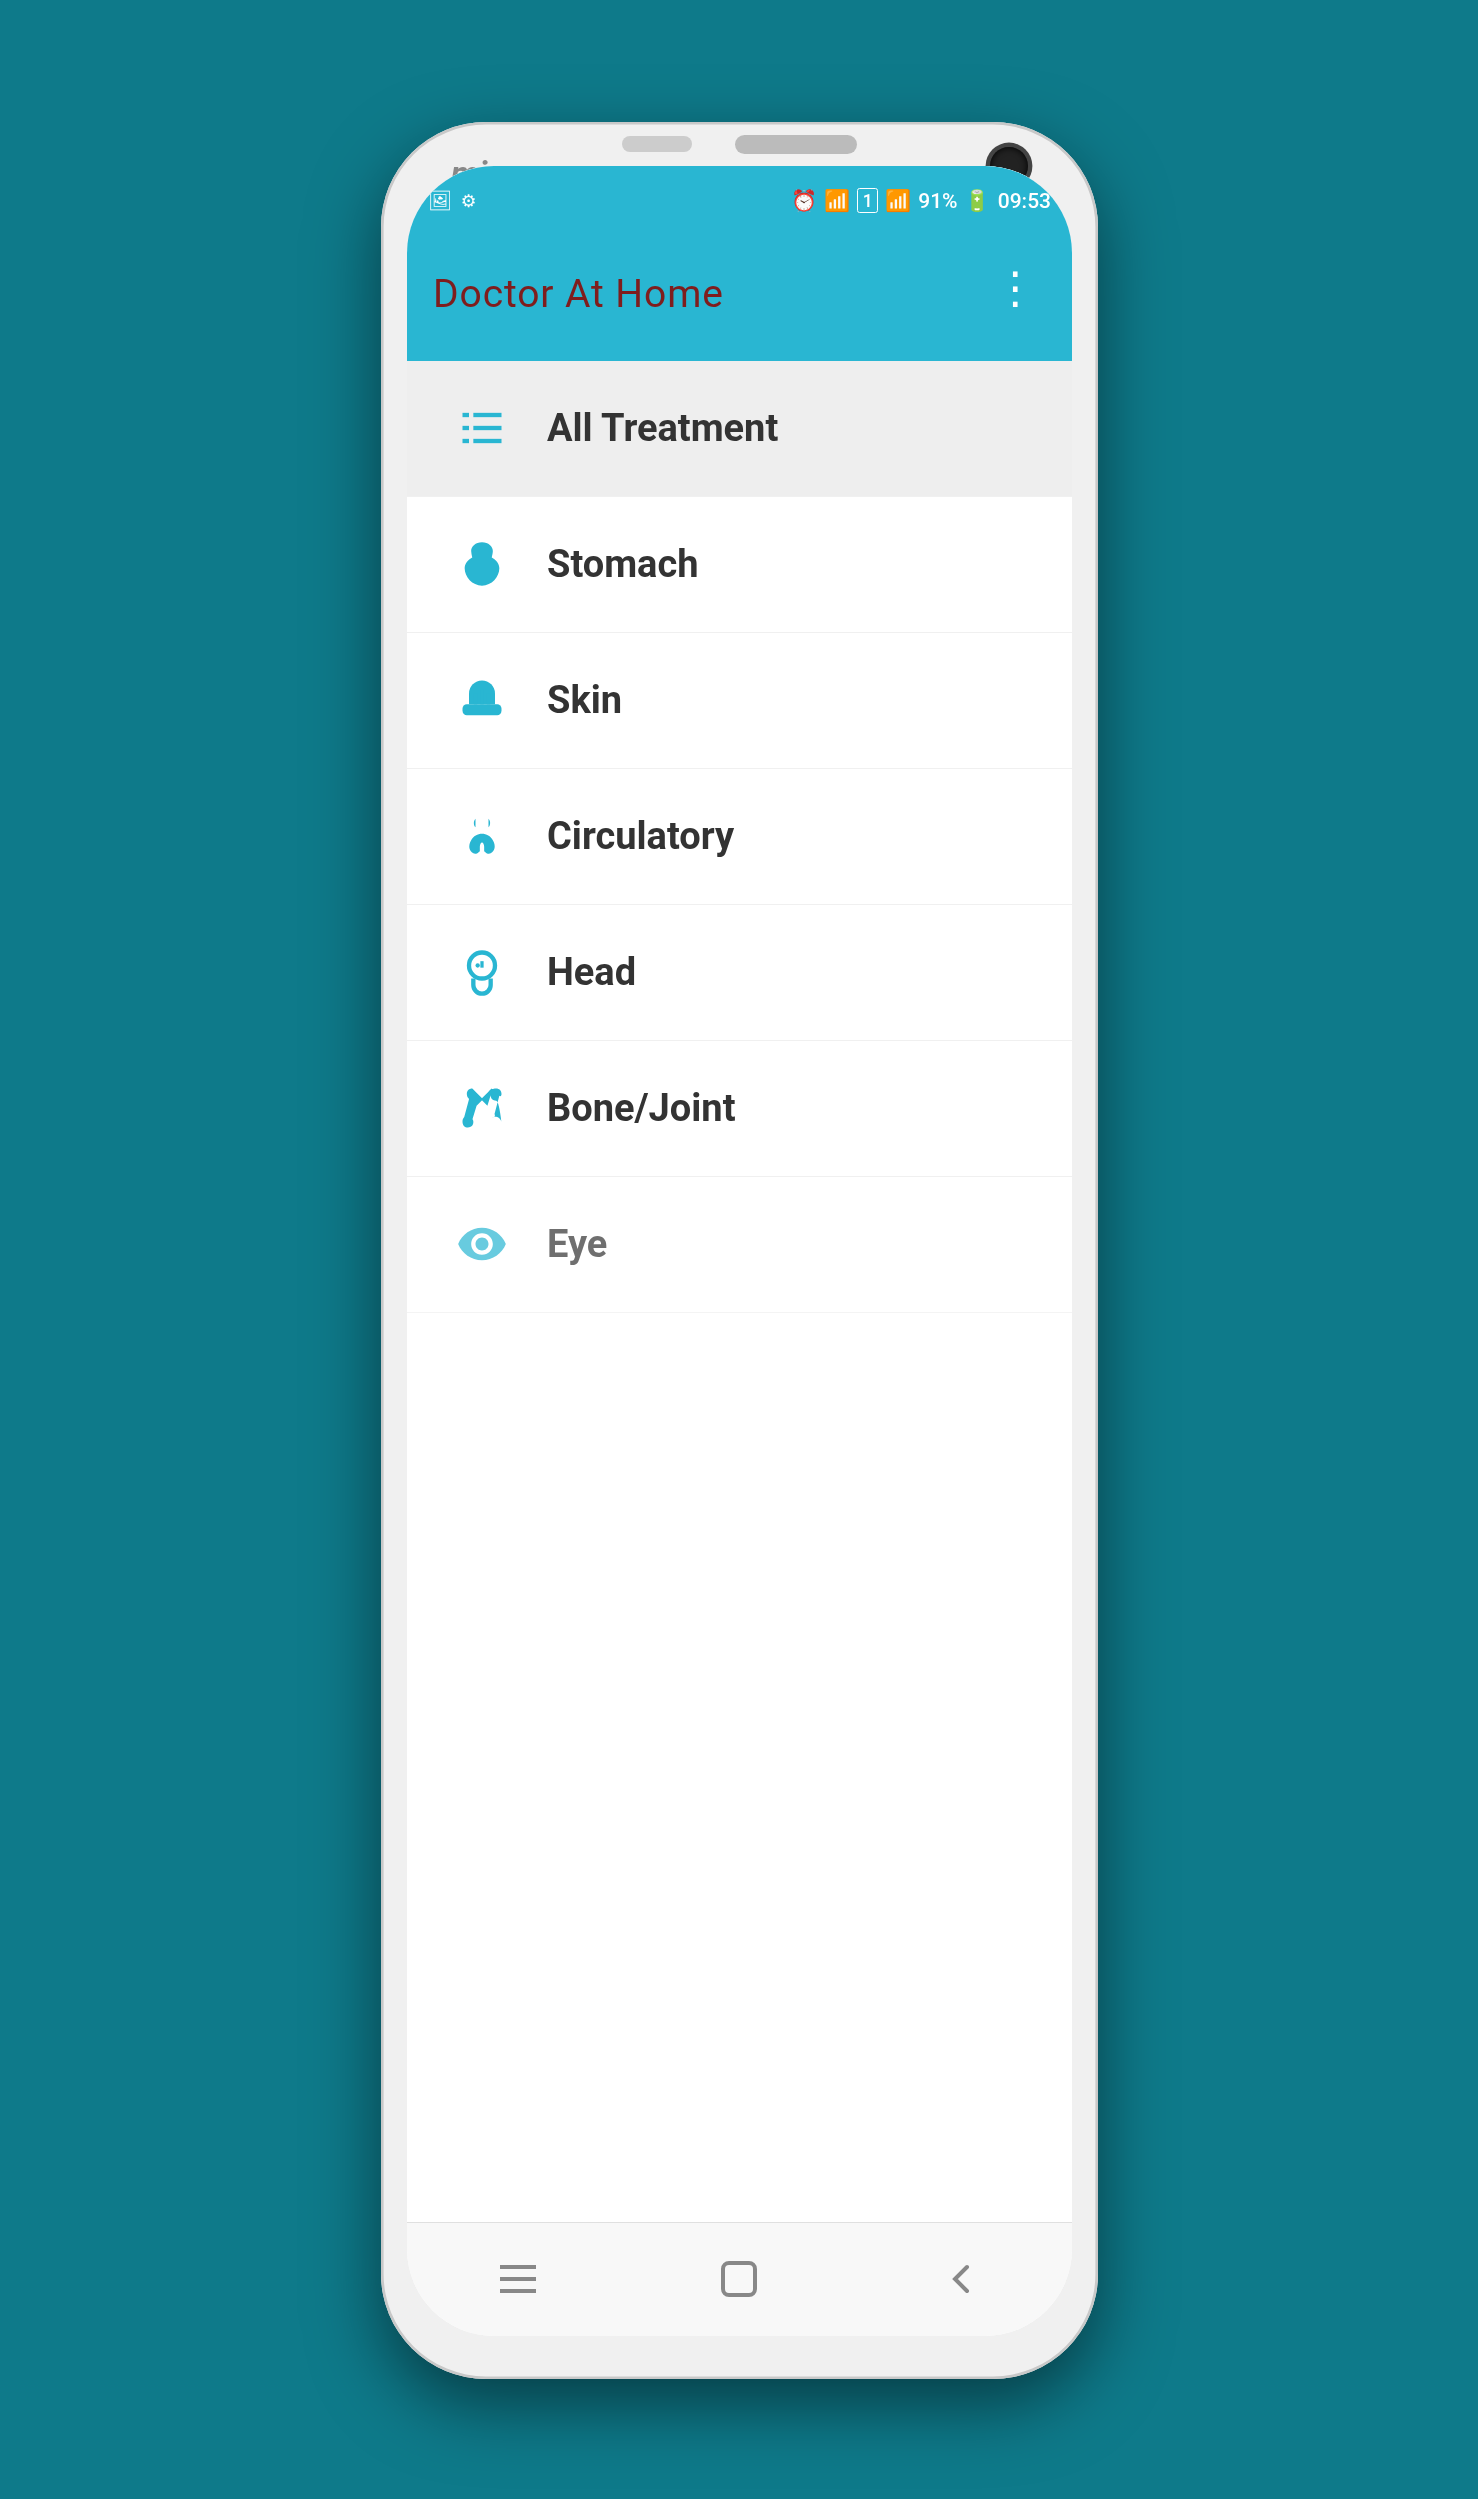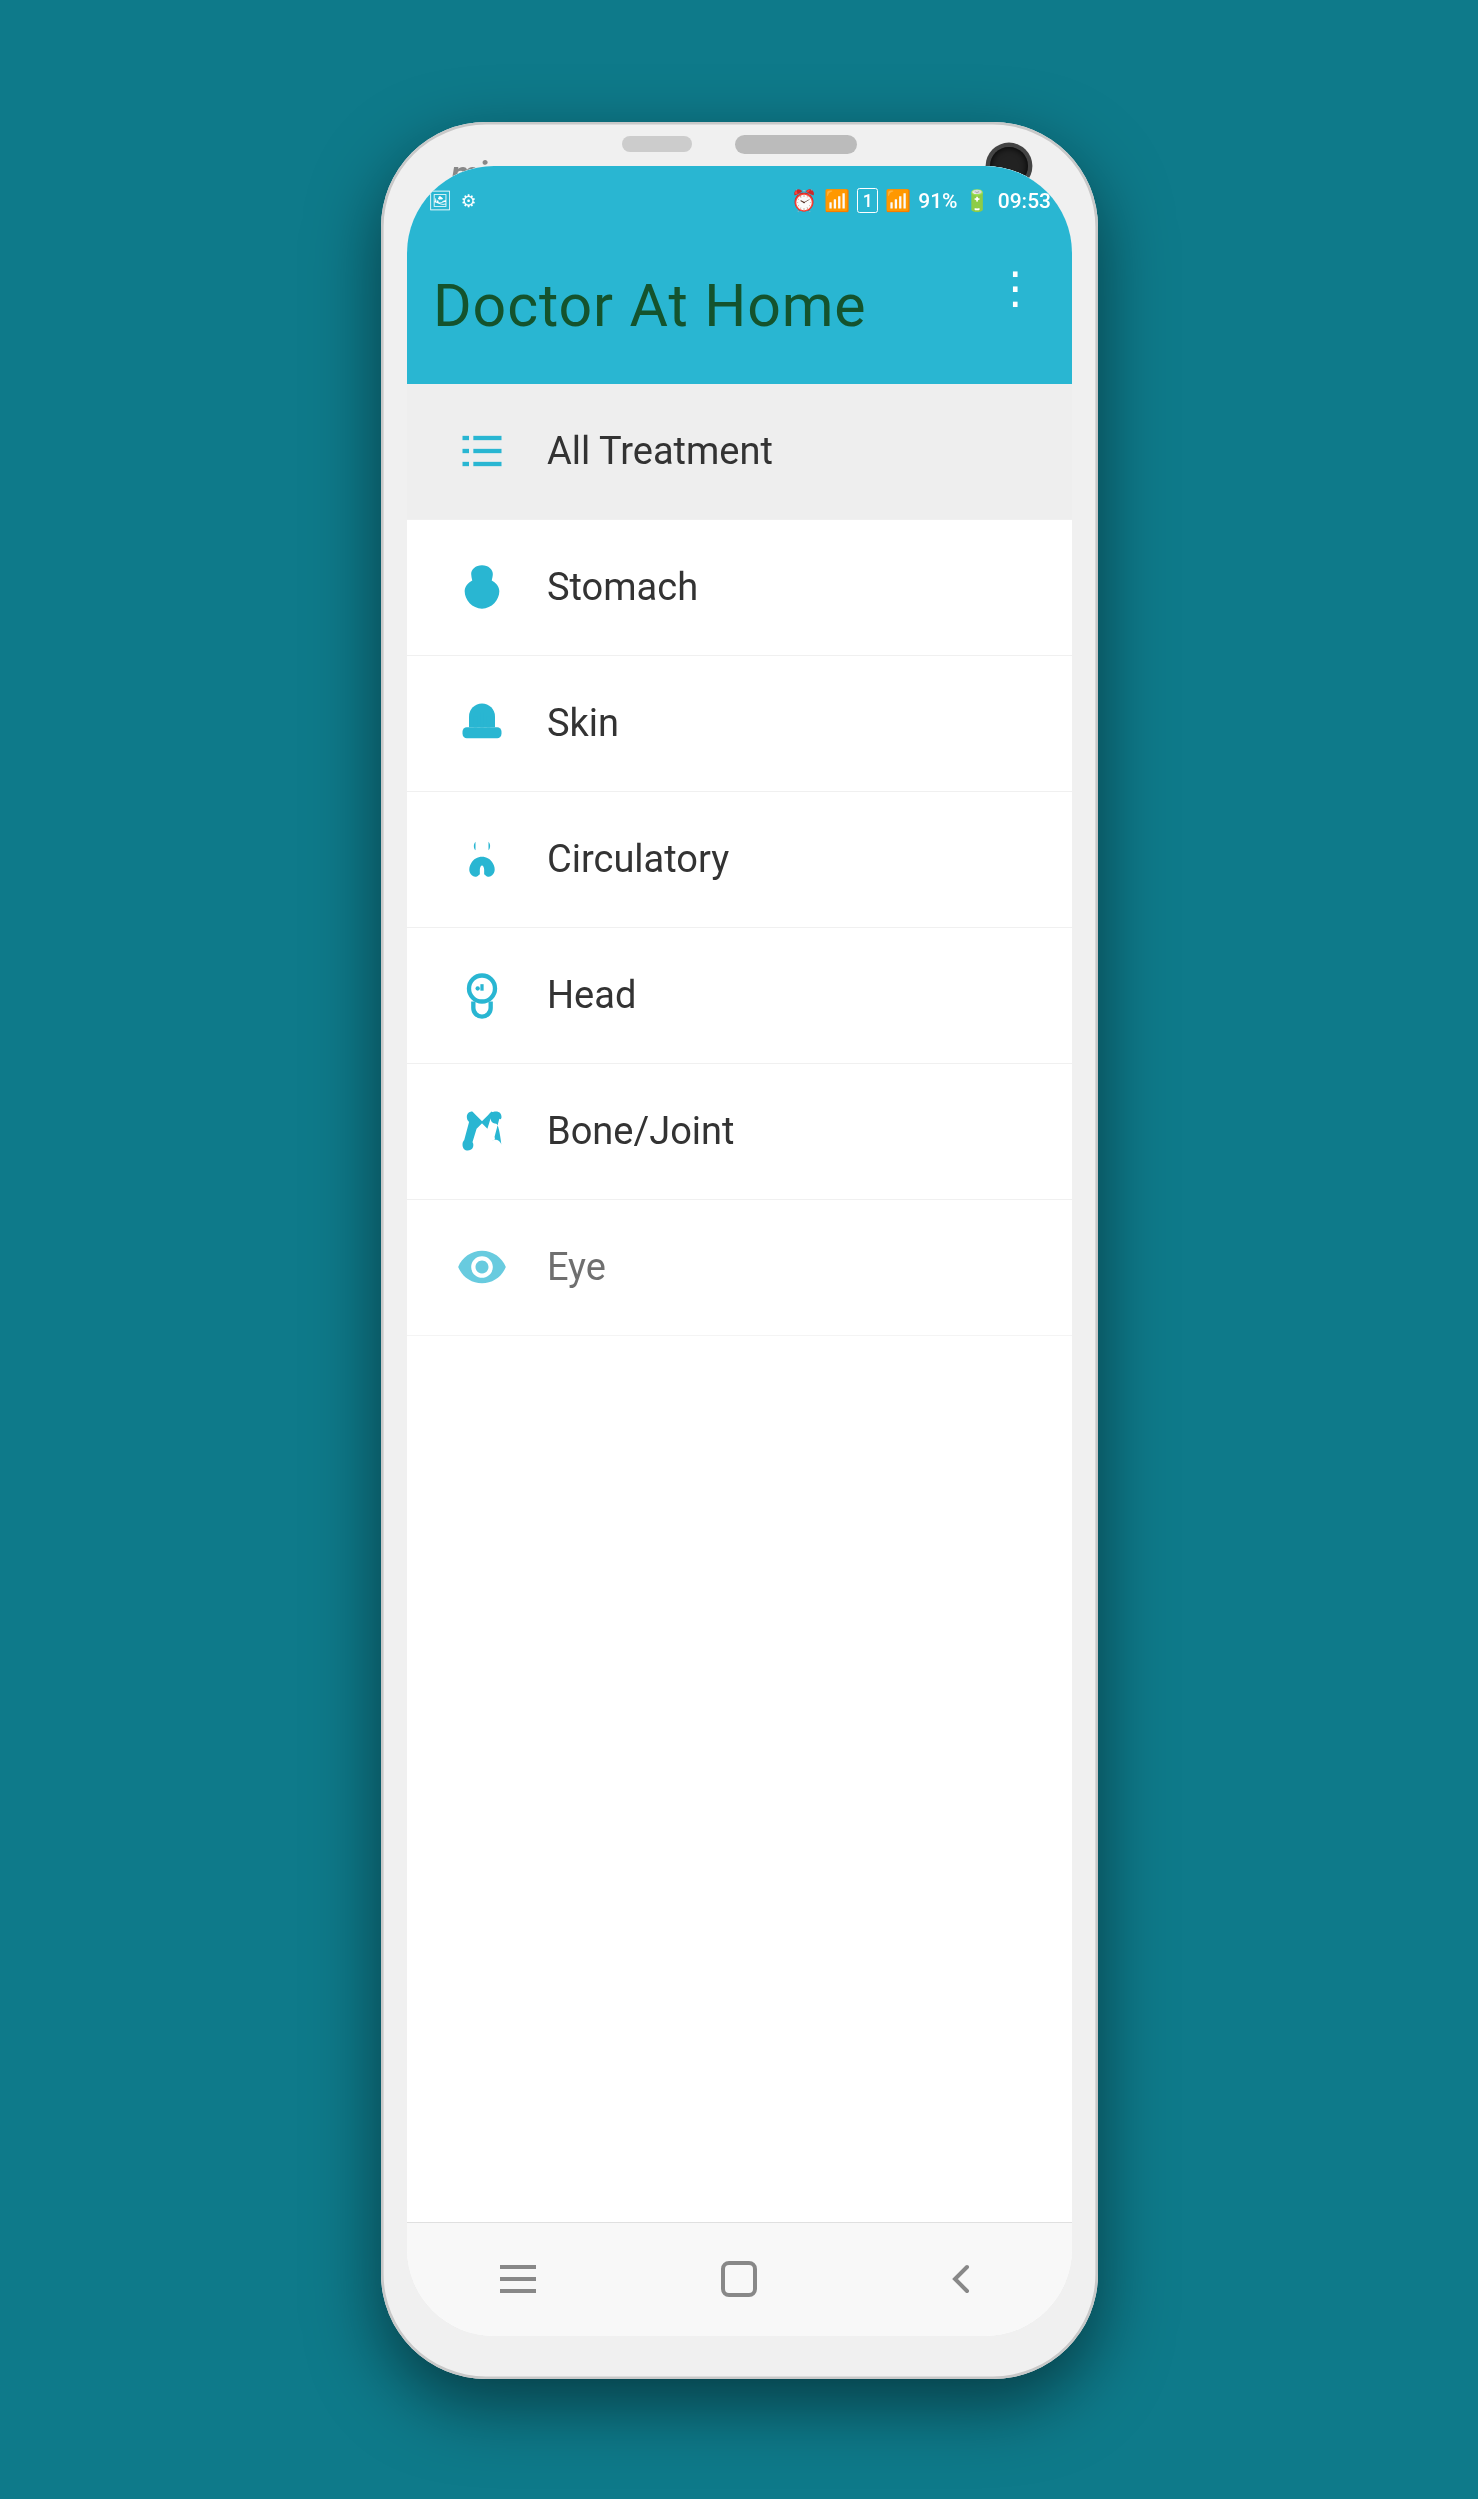--- a/index.html
+++ b/index.html
@@ -130,22 +130,22 @@
     
     .app-header {
       width: 100%;
       background: #29b6d2;
       padding: 35px 26px 44px;
       flex-shrink: 0;
       position: relative;
     }
 
     .app-title {
-      color: #14532d;
-      font-size: 59px;
+      color: #7f1d1d;
+      font-size: 39px;
       font-weight: 400;
       letter-spacing: 0.9px;
     }
 
     .header-more-btn {
       position: absolute;
       right: 26px;
       top: 17.5px;
       color: white;
       font-size: 44px;
@@ -192,21 +192,21 @@
 
     .menu-icon svg {
       width: 52px;
       height: 52px;
       fill: #29b6d2;
     }
 
     .menu-label {
       font-size: 38px;
       color: #333;
-      font-weight: 400;
+      font-weight: 700;
     }
 
     
     .bottom-nav {
       height: 114px;
       background: #f8f8f8;
       border-top: 0.9px solid #e0e0e0;
       display: flex;
       align-items: center;
       justify-content: space-around;

